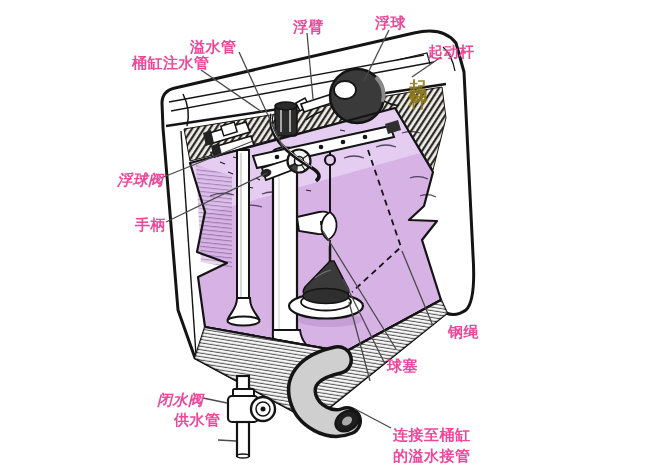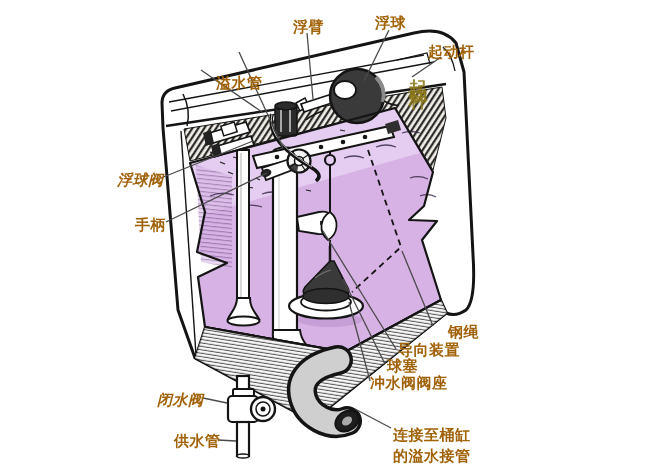--- a/index.html
+++ b/index.html
@@ -2,21 +2,21 @@
 <html><head>
 <meta charset="utf-8">
 <style>
   html,body { margin:0; padding:0; background:#ffffff; }
   .stage {
     position:relative; width:649px; height:472px; background:#ffffff;
     font-family:"DejaVu Sans","Liberation Sans",sans-serif; overflow:hidden;
   }
   .stage svg { position:absolute; left:0; top:0; }
   .lbl {
-    position:absolute; font-size:15px; font-weight:600; color:#a16207;
+    position:absolute; font-size:15px; font-weight:600; color:#ec4899;
     line-height:1.4; letter-spacing:0.5px; white-space:pre-line;
   }
   .watermark {
     position:absolute; writing-mode:vertical-rl; text-orientation:upright;
     font-size:19px; font-weight:700; letter-spacing:6px;
     color:rgba(138,118,26,0.88);
   }
 </style>
 </head>
 <body>
@@ -208,30 +208,29 @@
       <line x1="203" y1="398" x2="227" y2="403"></line>
       <line x1="218" y1="440" x2="236" y2="441"></line>
       <line x1="433" y1="326" x2="402" y2="251"></line>
       <line x1="396" y1="349" x2="323" y2="231"></line>
       <line x1="385" y1="364" x2="343" y2="279"></line>
       <line x1="370" y1="381" x2="349" y2="302"></line>
       <line x1="391" y1="428" x2="355" y2="409"></line>
     </g>
   </svg>
 
-  <div class="lbl" style="left:216px; top:37px;margin-top:36px;">溢水管</div>
+  <div class="lbl" style="left:132px; top:53px;">桶缸注水管</div>
+  <div class="lbl" style="left:190px; top:37px;">溢水管</div>
   <div class="lbl" style="left:293px; top:17px;">浮臂</div>
   <div class="lbl" style="left:375px; top:13px;text-align:center;">浮球</div>
   <div class="lbl" style="left:428px; top:42px;">起动杆</div>
   <div class="lbl" style="left:117px; top:170px;font-style:italic;">浮球阀</div>
   <div class="lbl" style="left:135px; top:215px;">手柄</div>
   <div class="lbl" style="left:157px; top:390px;font-style:italic;">闭水阀</div>
-  <div class="lbl" style="left:174px; top:431px;">供水管</div>
+  <div class="lbl" style="left:174px; top:410px;">供水管</div>
   <div class="lbl" style="left:448px; top:322px;">钢绳</div>
-  <div class="lbl" style="left:398px; top:340px;">导向装置</div>
   <div class="lbl" style="left:387px; top:356px;">球塞</div>
-  <div class="lbl" style="left:370px; top:373px;">冲水阀阀座</div>
   <div class="lbl" style="left:393px; top:409px;margin-top:16px;">连接至桶缸
 的溢水接管</div>
 
   <div class="watermark" style="left:406px; top:64px; height:112px;">起动杆</div>
 
 </div>
 
 </body></html>

